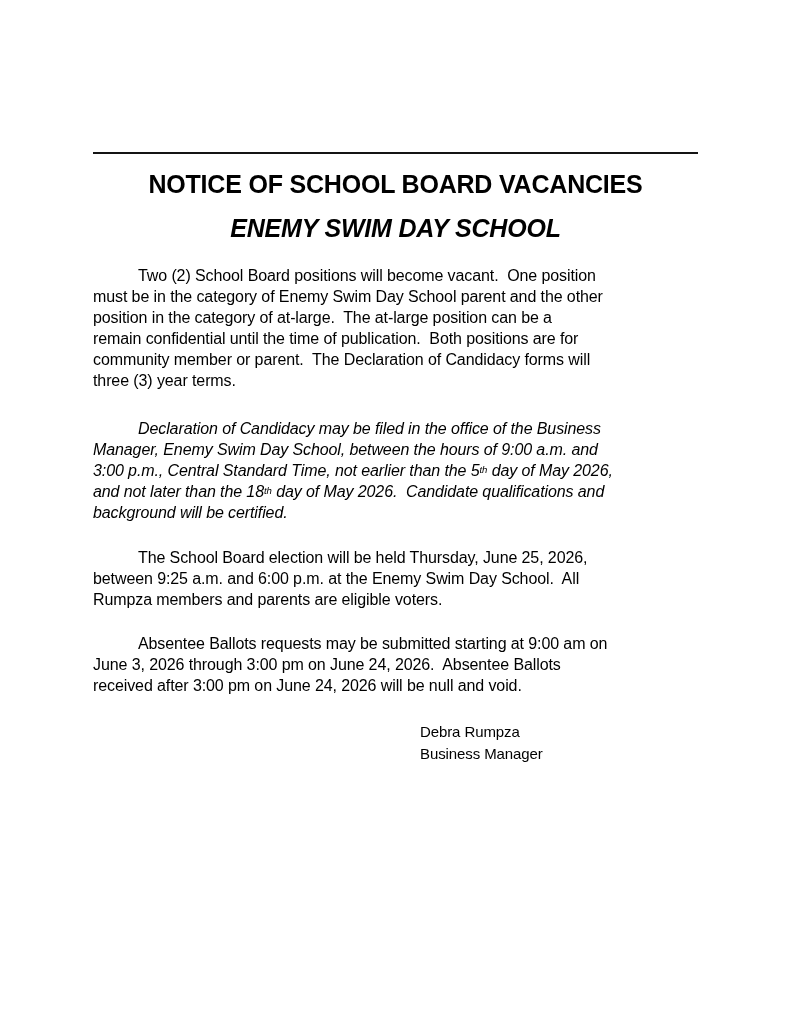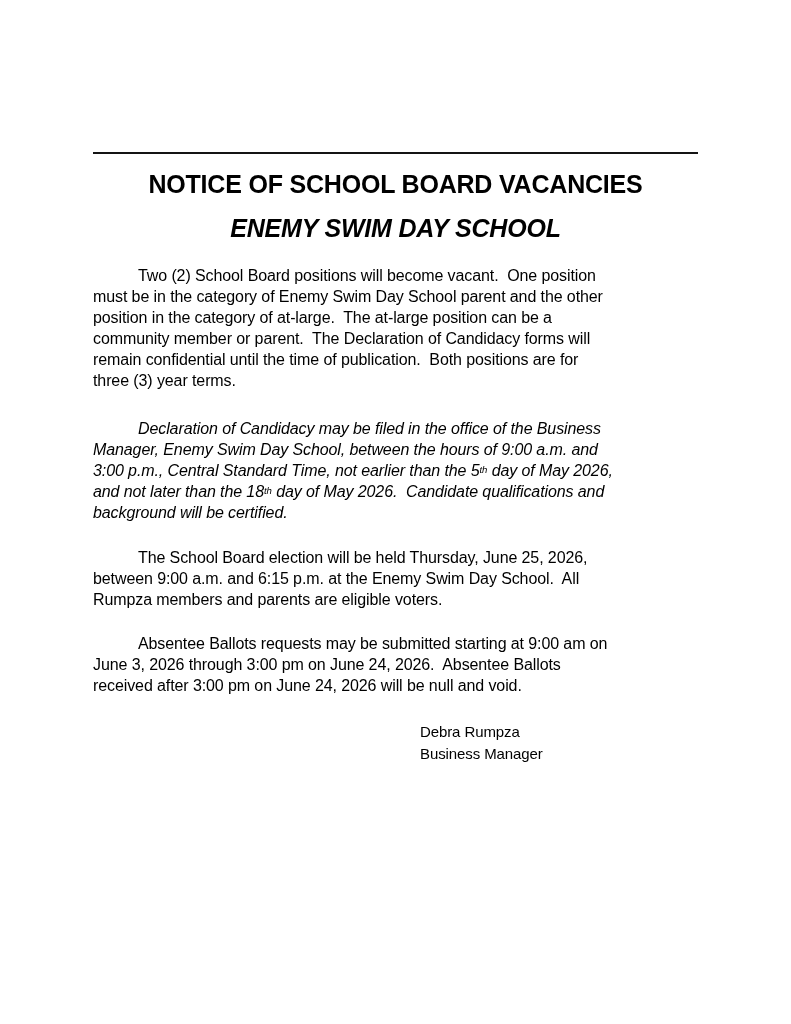--- a/index.html
+++ b/index.html
@@ -65,36 +65,36 @@
 
     <hr class="rule">
 
     <div class="heading h1">NOTICE OF SCHOOL BOARD VACANCIES</div>
     <div class="heading h2">ENEMY SWIM DAY SCHOOL</div>
 
     <div class="para p1">
       <div class="line indent">Two (2) School Board positions will become vacant.  One position</div>
       <div class="line">must be in the category of Enemy Swim Day School parent and the other</div>
       <div class="line">position in the category of at-large.  The at-large position can be a</div>
+      <div class="line">remain confidential until the time of publication.  Both positions are for</div>
       <div class="line">community member or parent.  The Declaration of Candidacy forms will</div>
-      <div class="line">remain confidential until the time of publication.  Both positions are for</div>
       <div class="line">three (3) year terms.</div>
     </div>
 
     <div class="para p2">
       <div class="line indent">Declaration of Candidacy may be filed in the office of the Business</div>
       <div class="line">Manager, Enemy Swim Day School, between the hours of 9:00 a.m. and</div>
       <div class="line"><span>3:00 p.m., Central Standard Time, not earlier than the 5</span><sup>th</sup><span> day of May 2026,</span></div>
       <div class="line"><span>and not later than the 18</span><sup>th</sup><span> day of May 2026.  Candidate qualifications and</span></div>
       <div class="line">background will be certified.</div>
     </div>
 
     <div class="para p3">
       <div class="line indent">The School Board election will be held Thursday, June 25, 2026,</div>
-      <div class="line">between 9:00 a.m. and 6:15 p.m. at the Enemy Swim Day School.  All</div>
+      <div class="line">between 9:25 a.m. and 6:00 p.m. at the Enemy Swim Day School.  All</div>
       <div class="line">Rumpza members and parents are eligible voters.</div>
     </div>
 
     <div class="para p4">
       <div class="line indent">Absentee Ballots requests may be submitted starting at 9:00 am on</div>
       <div class="line">June 3, 2026 through 3:00 pm on June 24, 2026.  Absentee Ballots</div>
       <div class="line">received after 3:00 pm on June 24, 2026 will be null and void.</div>
     </div>
 
     <div class="signature">

